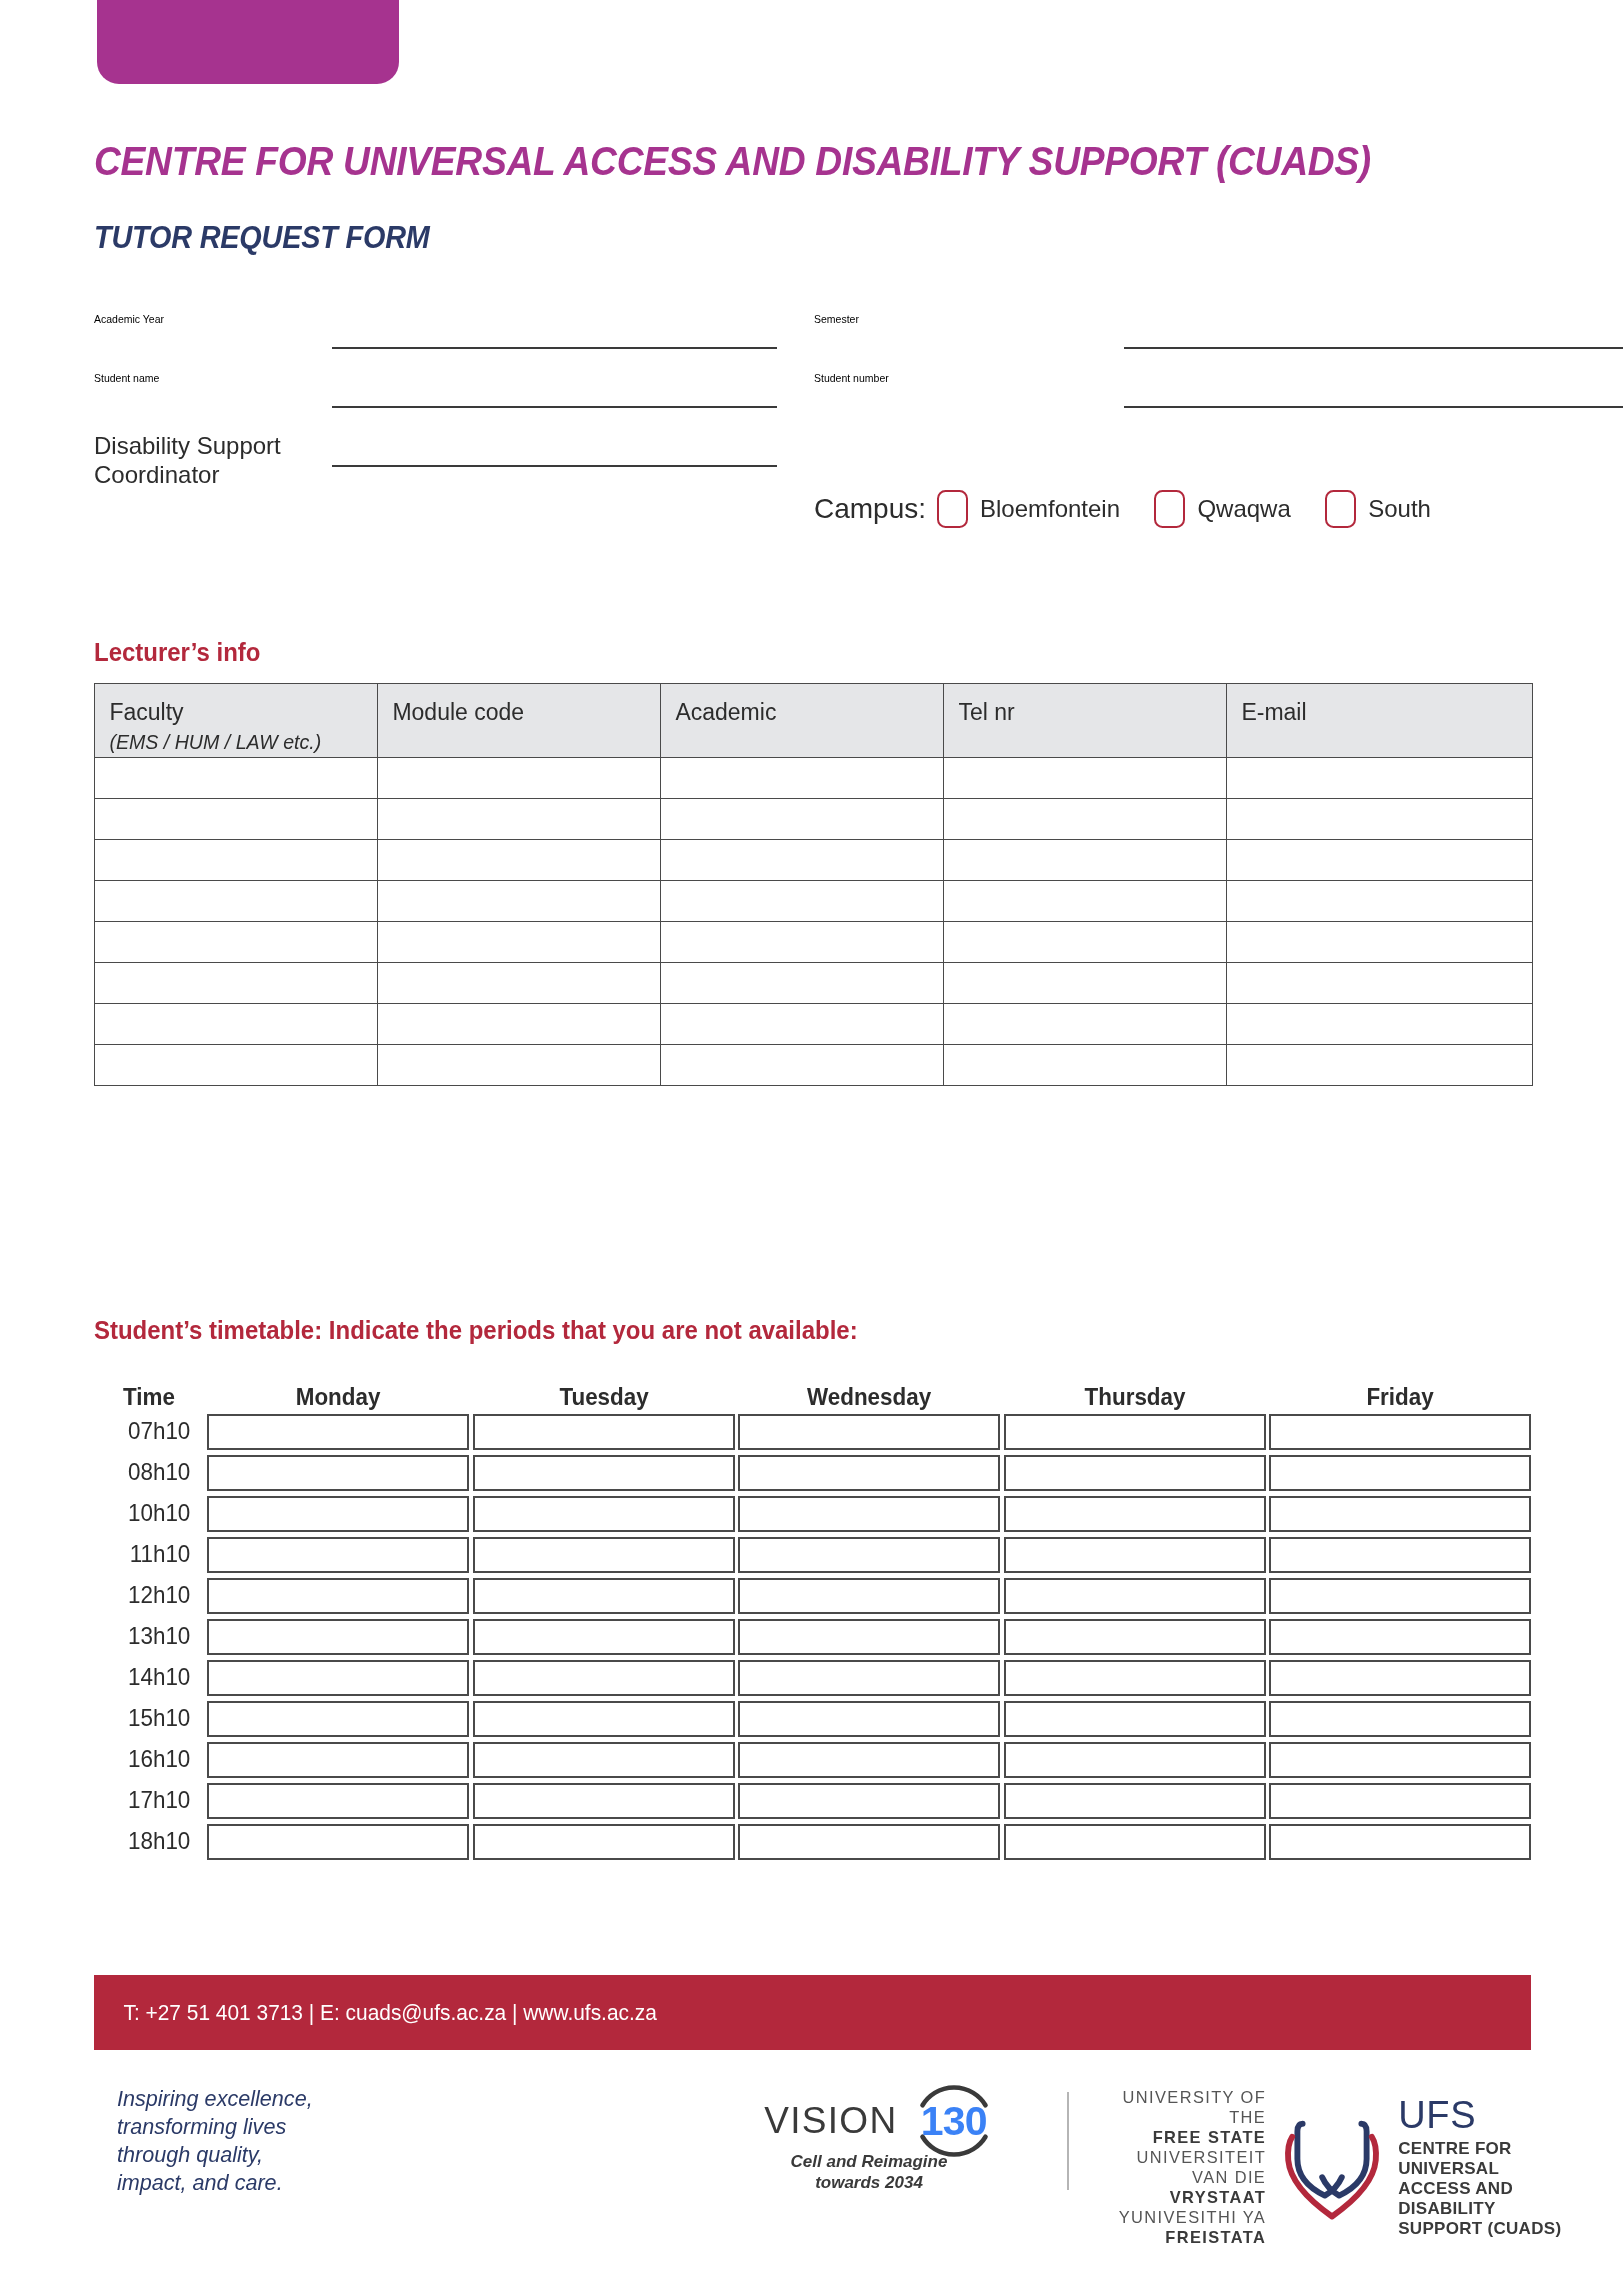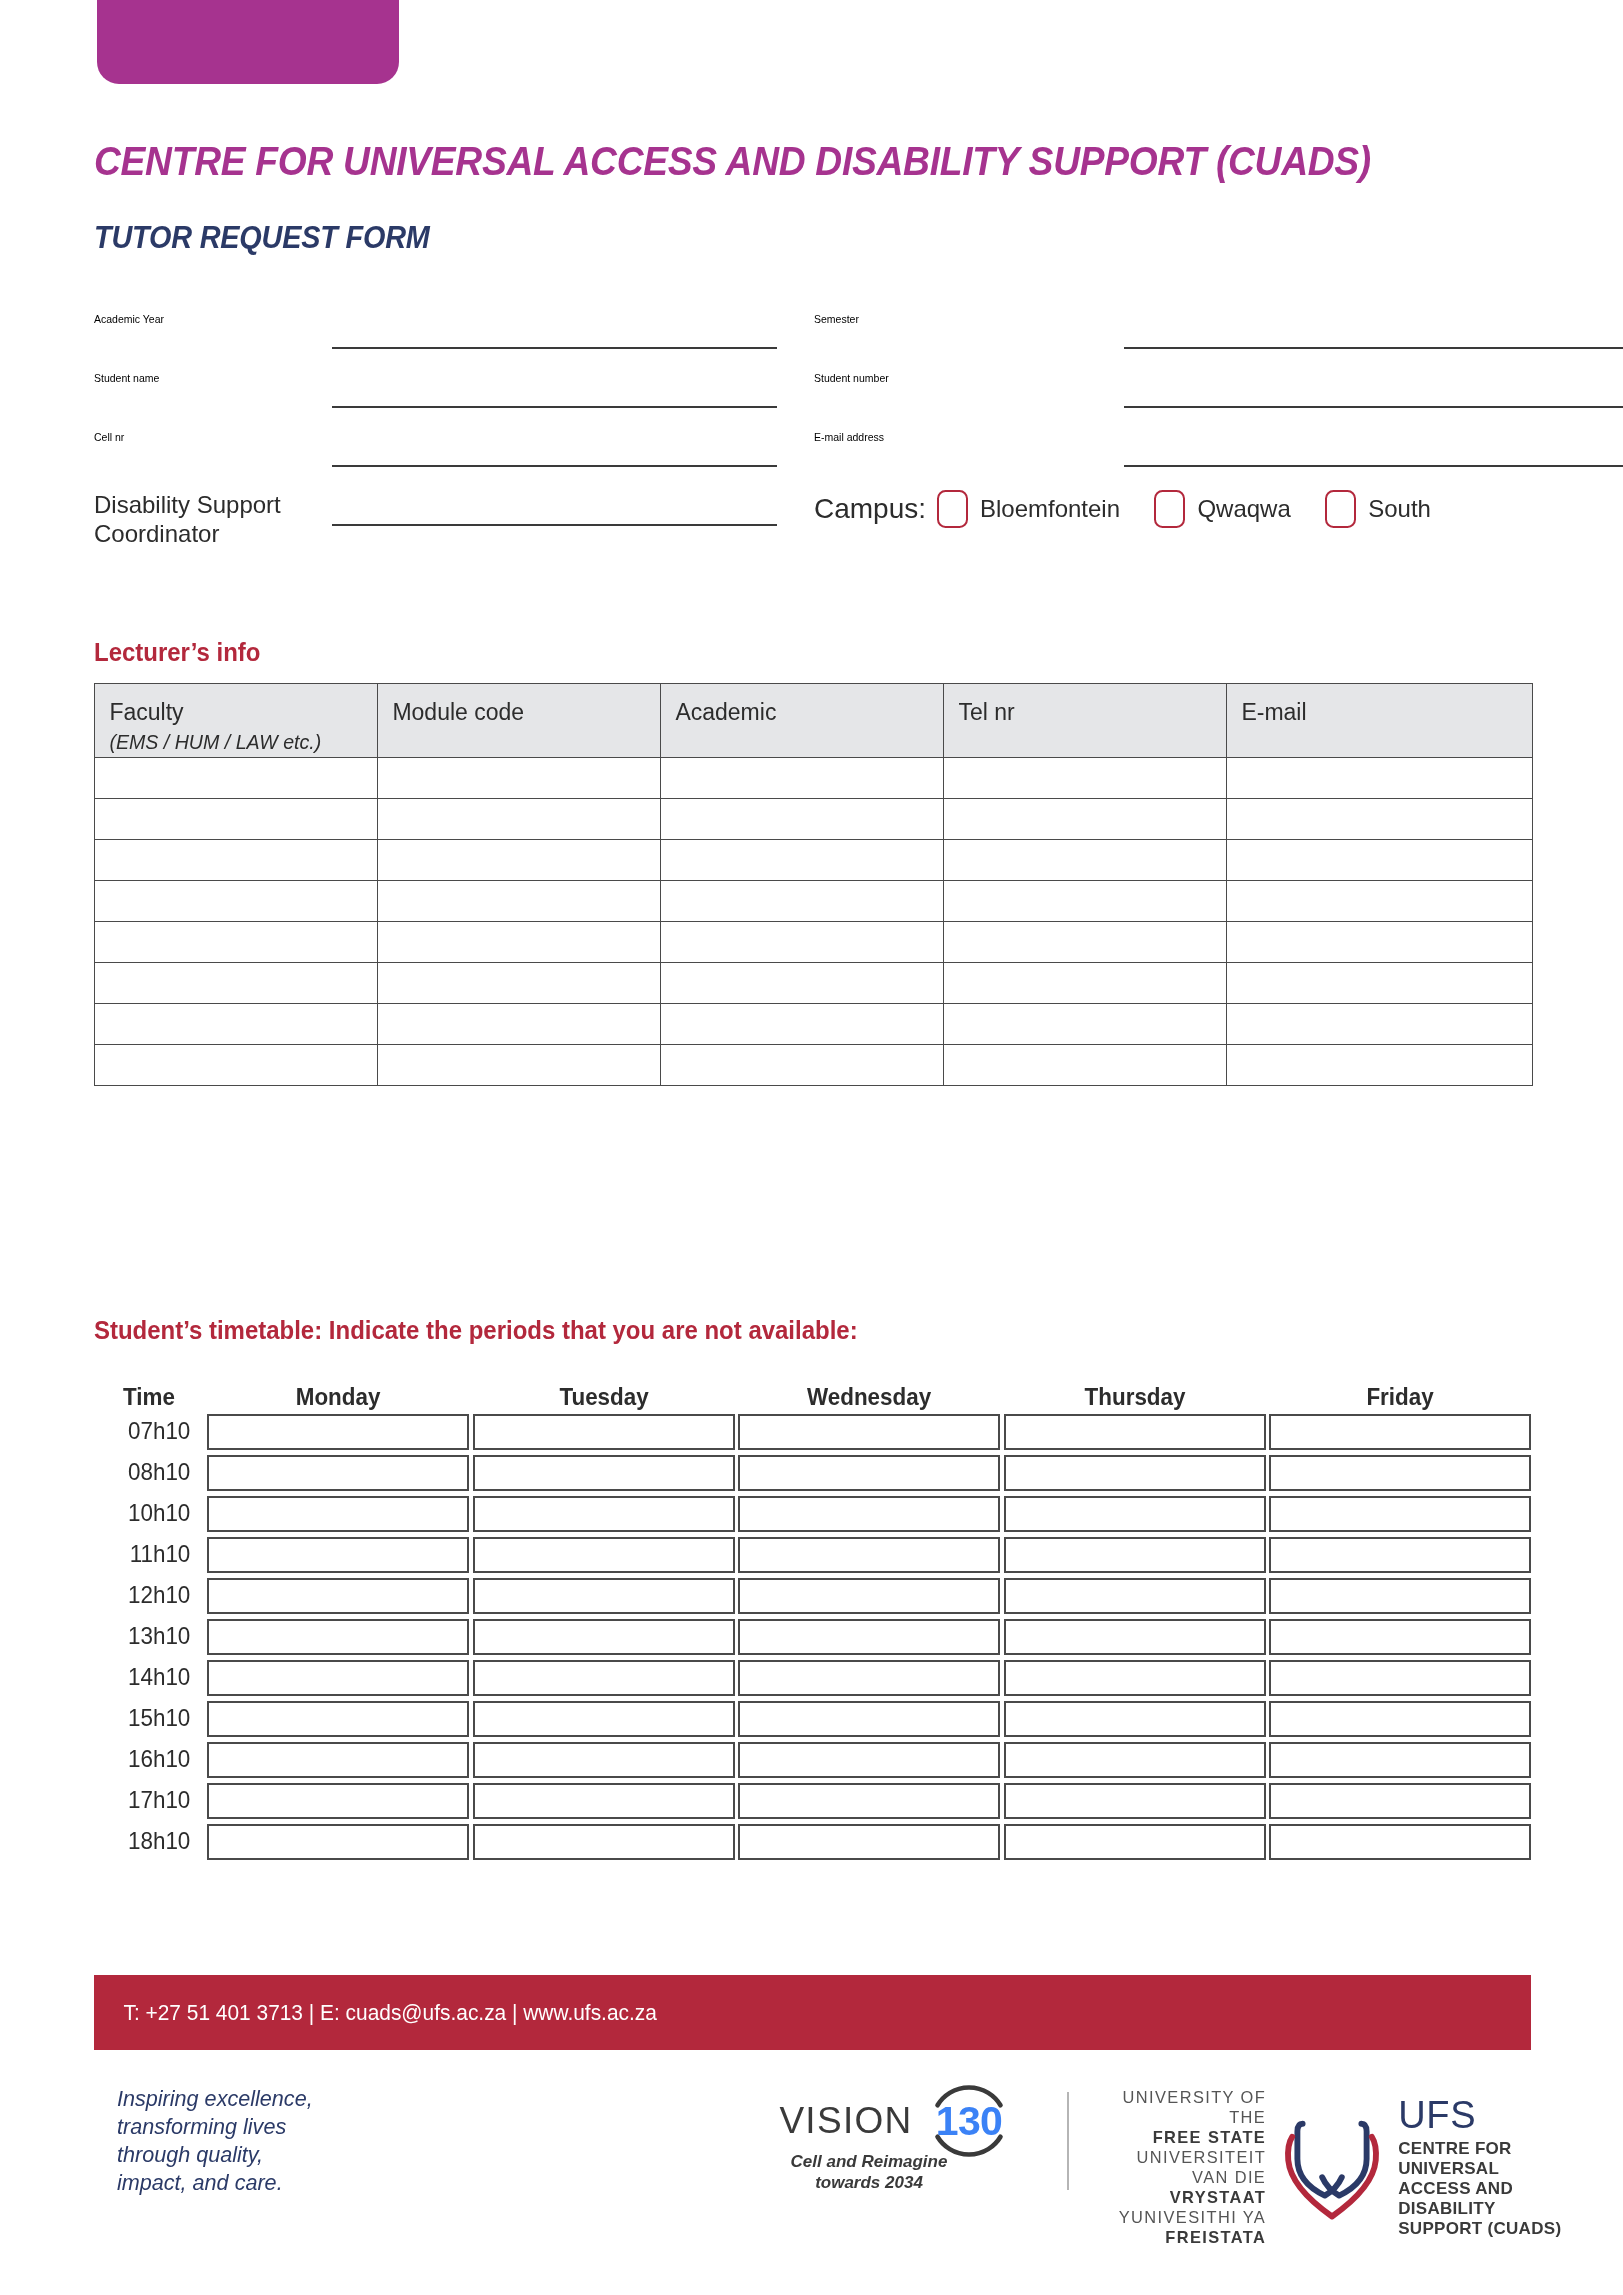--- a/index.html
+++ b/index.html
@@ -282,21 +282,21 @@
   .vision {
     position: absolute;
     left: 655px;
     top: 17px;
     width: 262px;
     height: 98px;
   }
   .vision-top {
     display: flex;
     align-items: center;
-    justify-content: flex-end;
+    justify-content: center;
     height: 52px;
     gap: 17px;
   }
   .vision-word {
     font-size: 37px;
     color: #3a3a3a;
     letter-spacing: 1.3px;
     font-weight: 300;
   }
   .vision-num-wrap {
@@ -397,26 +397,20 @@
       <div class="fld-line col-r-line"></div>
     </div>
 
     <div class="field-row">
       <div class="fld col-l-label">Student name</div>
       <div class="fld-line col-l-line"></div>
       <div class="fld col-r-label">Student number</div>
       <div class="fld-line col-r-line"></div>
     </div>
 
-    <div class="field-row">
-      <div class="fld col-l-label">Cell nr</div>
-      <div class="fld-line col-l-line"></div>
-      <div class="fld col-r-label">E-mail address</div>
-      <div class="fld-line col-r-line"></div>
-    </div>
 
     <div class="field-row">
       <div class="fld col-l-label">
         <span class="fld-label">
           <span>Disability Support</span><br>
           <span>Coordinator</span>
         </span>
       </div>
       <div class="fld-line col-l-line"></div>
     </div>

